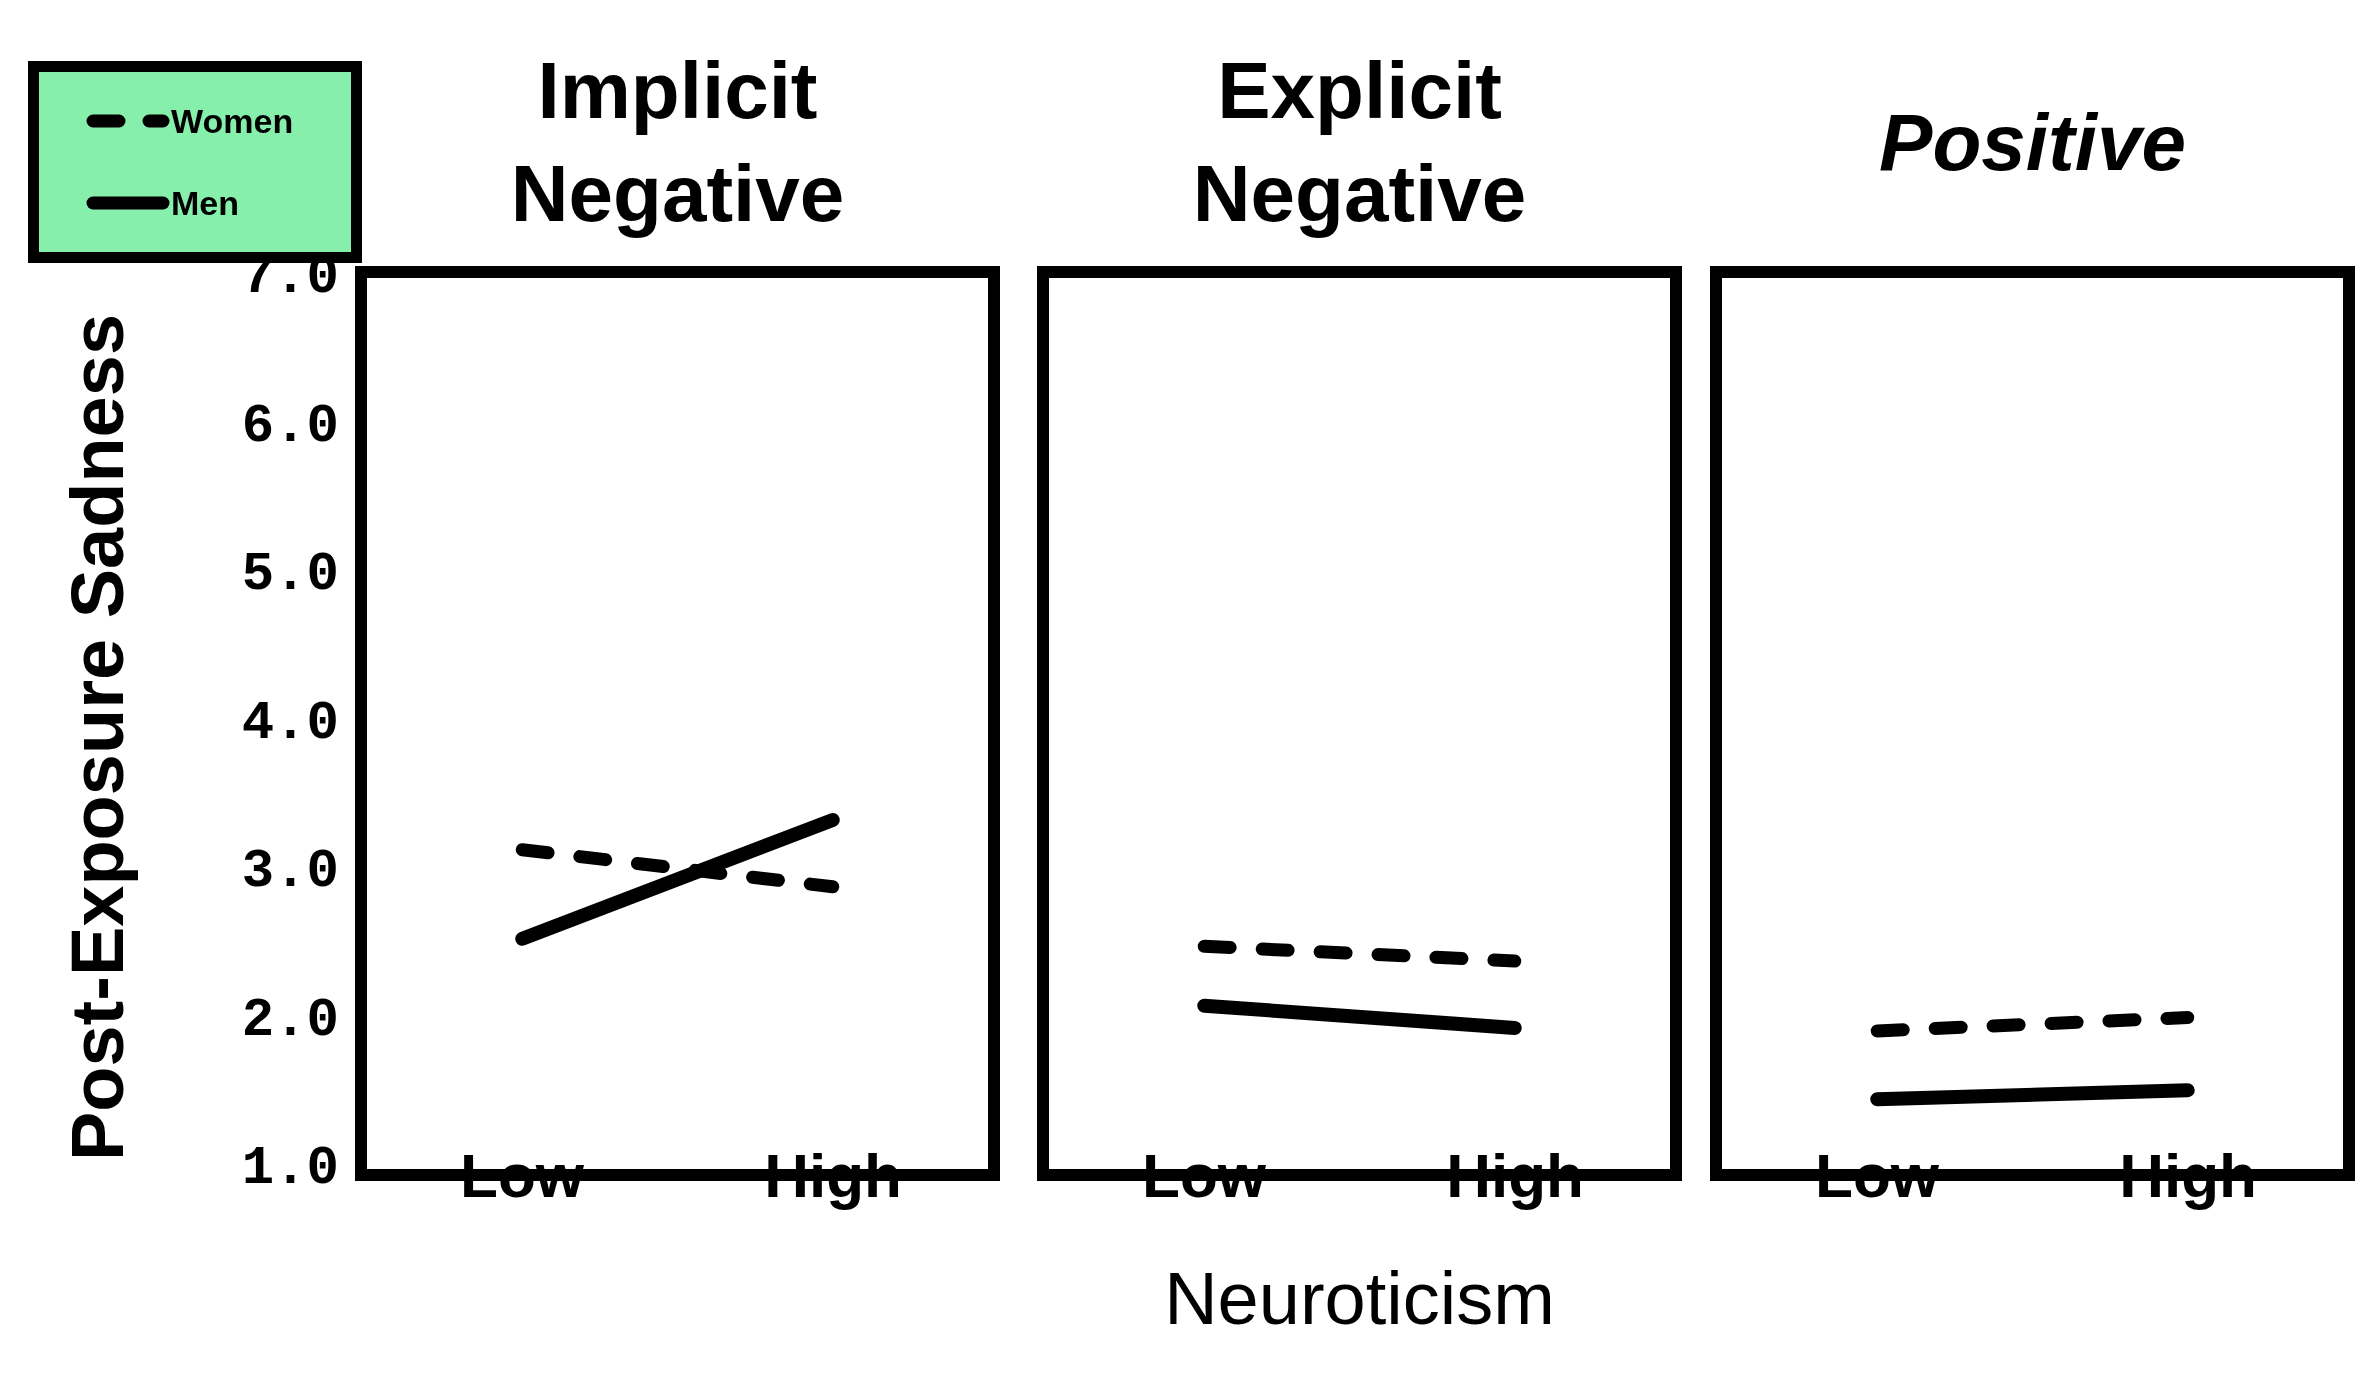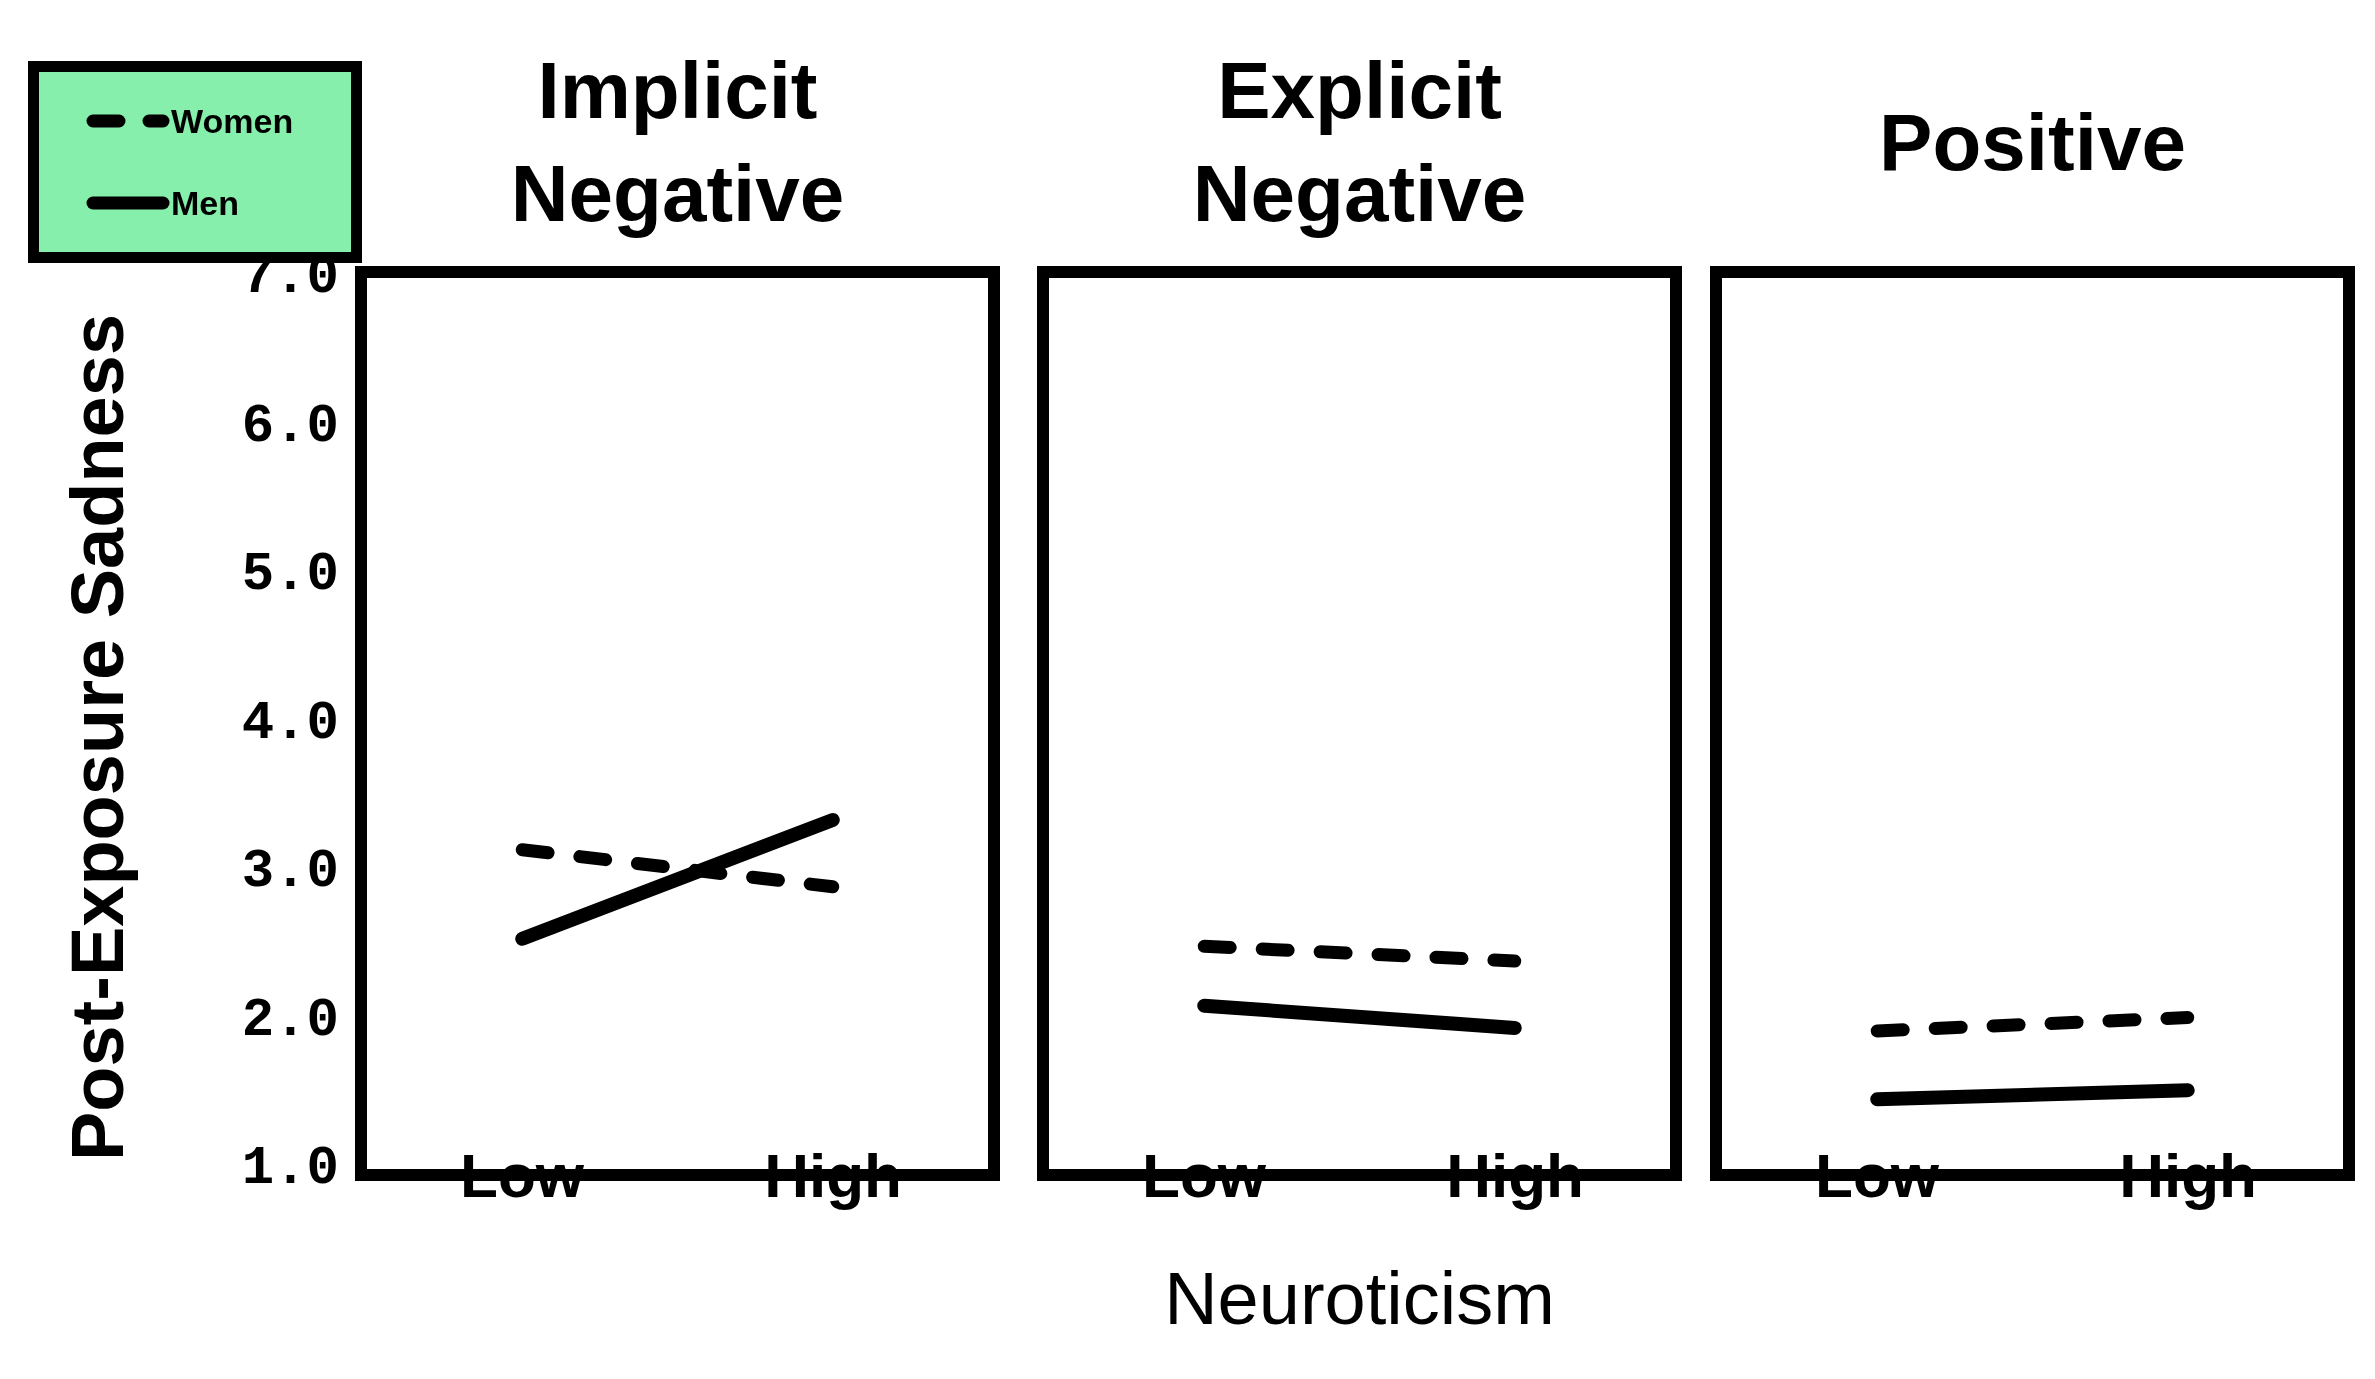--- a/index.html
+++ b/index.html
@@ -53,21 +53,21 @@
   .panel-2{left:1037px;}
   .panel-3{left:1710px;}
   
   .title-block{
     position:absolute;top:28px;width:645px;height:228px;
     display:flex;flex-direction:column;justify-content:center;
     text-align:center;font-size:80px;font-weight:bold;line-height:103px;
   }
   .title-1{left:355px;}
   .title-2{left:1037px;}
-  .title-3{left:1710px;}
+  .title-3{left:1710px;font-style:italic;}
   
   .xcats{position:absolute;top:1145px;width:645px;height:70px;text-decoration:underline;}
   .xcats-1{left:355px;}
   .xcats-2{left:1037px;}
   .xcats-3{left:1710px;}
   .xcat{
     position:absolute;transform:translateX(-50%);
     font-size:62px;font-weight:bold;line-height:1;white-space:nowrap;
   }
   .xcat-low{left:167px;}

